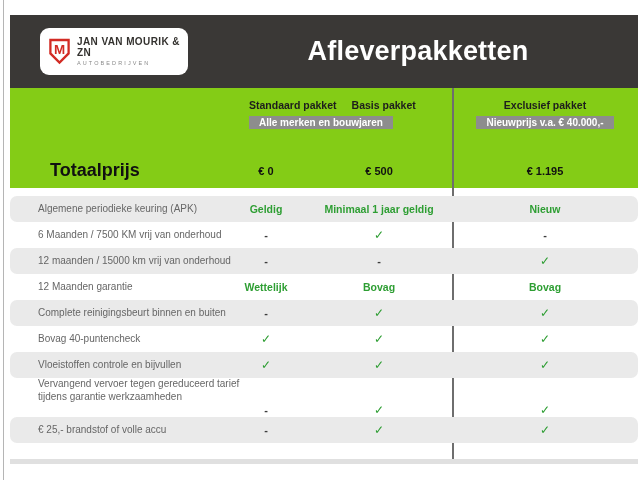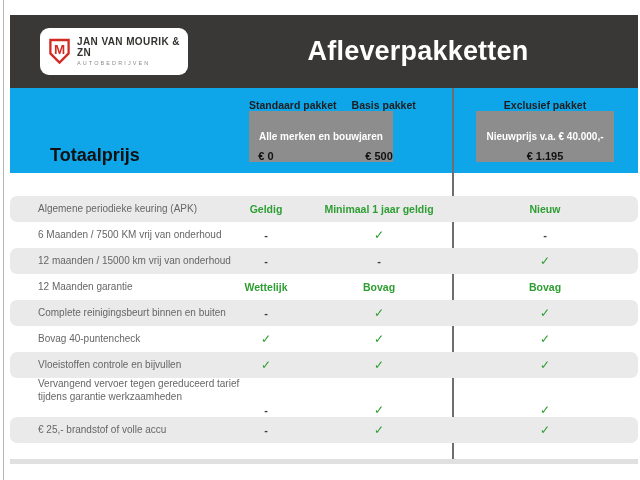--- a/index.html
+++ b/index.html
@@ -22,29 +22,29 @@
   .title{
     position:absolute;left:188px;right:0;top:0;height:73px;
     display:flex;align-items:center;justify-content:center;
     color:#ffffff;font-size:27px;font-weight:bold;letter-spacing:0.2px;text-align:center;
   }
 
   
   .grid{display:grid;grid-template-columns:204px 104px 122px 12px 1fr;}
 
   
-  .panel{position:absolute;top:88px;left:0;width:100%;height:85px;background:#0ea5e9;}
+  .panel{position:absolute;top:88px;left:0;width:100%;height:100px;background:#84cc16;}
   .pkg-row{padding-top:11px;}
   .pkg-left{grid-column:2/4;padding-left:35px;display:flex;flex-direction:column;align-items:flex-start;}
   .pkg-right{grid-column:5;display:flex;flex-direction:column;align-items:center;}
   .pkg-names{display:flex;gap:15px;}
   .pkg-name{font-weight:bold;font-size:10.5px;color:#1d1d1d;}
   .badge{
     background:#8d8d8d;color:#ffffff;font-weight:bold;font-size:10px;
-    padding:20px 10px;white-space:nowrap;
+    padding:1px 10px;margin-top:5px;white-space:nowrap;
   }
   .totals-row{position:absolute;left:0;right:0;bottom:7px;align-items:center;}
   .totals-label{grid-column:1;padding-left:40px;font-weight:bold;font-size:18px;color:#111;}
   .price{text-align:center;font-weight:bold;font-size:11px;color:#111;}
   .price.c1{grid-column:2;} .price.c2{grid-column:3;} .price.c3{grid-column:5;}
 
   
   .divider{position:absolute;left:442px;top:88px;width:2px;height:371px;background:#6e6e6e;}
 
   

